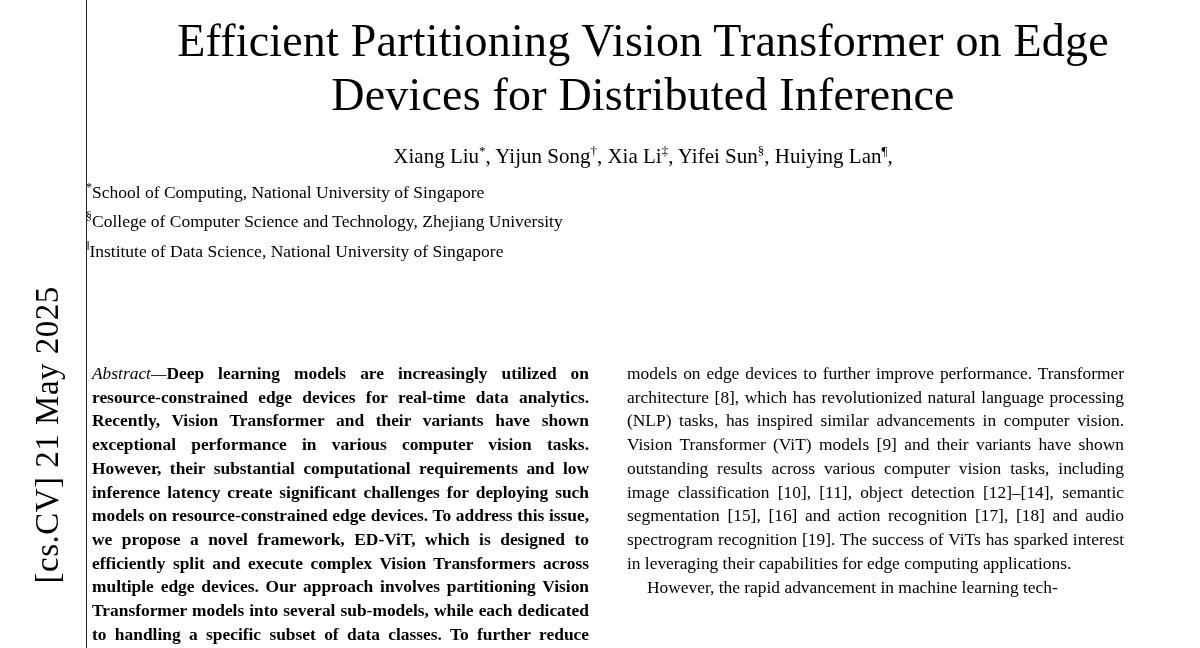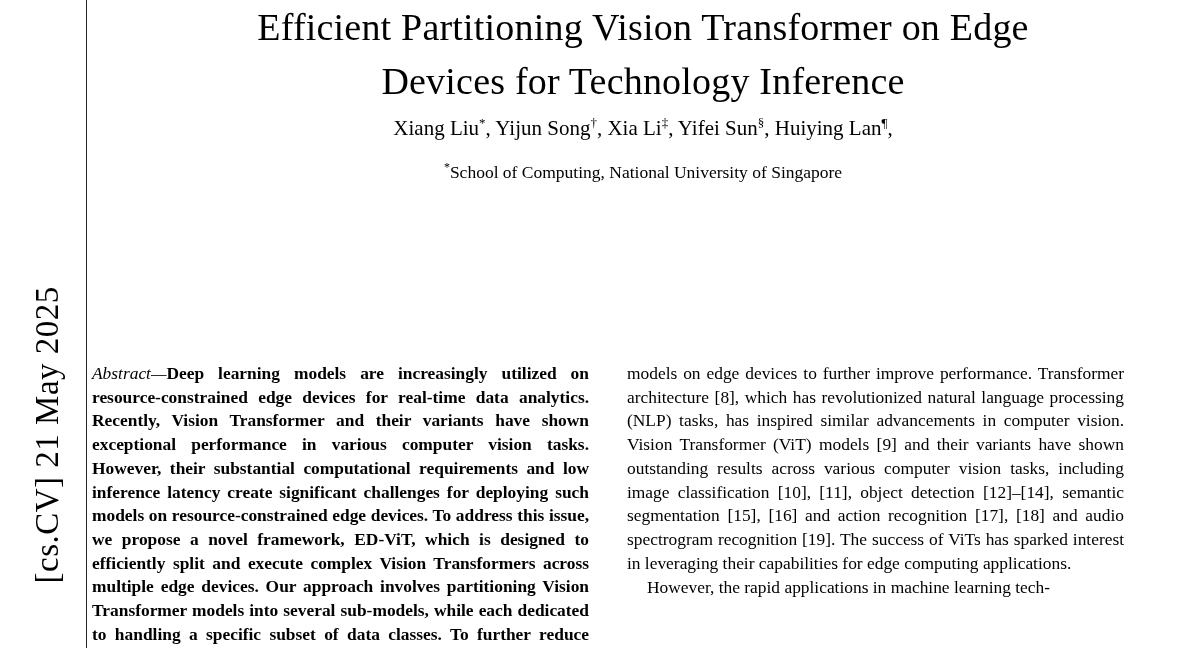--- a/index.html
+++ b/index.html
@@ -46,39 +46,38 @@
     opacity: 0.85;
   }
   .content {
     position: absolute;
     left: 86px;
     top: 0;
     width: 1114px;
     height: 648px;
   }
   .title {
-    margin: 0;
+    margin: 14px;
     padding: 0 60px;
-    font-size: 38px;
+    font-size: 46px;
     line-height: 54px;
     font-weight: normal;
     text-align: center;
     letter-spacing: 0.2px;
   }
   .title-line {
     display: block;
   }
   .authors {
     text-align: center;
     font-size: 21px;
     line-height: 29px;
   }
   .affils {
-    margin-top: 12px;
-    text-align: center;
+    margin-top: 4px;
     font-size: 17.5px;
     line-height: 24.5px;
   }
   .affil sup {
     font-size: 12px;
     vertical-align: super;
   }
   .authors sup {
     font-size: 13px;
     vertical-align: super;
@@ -121,38 +120,40 @@
 <div class="page">
 
   <div class="left-rule"></div>
 
   <div class="arxiv-stamp">[cs.CV]  21 May 2025</div>
 
   <div class="content">
 
     <h1 class="title">
       <span class="title-line">Efficient Partitioning Vision Transformer on Edge</span>
-      <span class="title-line">Devices for Technology Inference</span>
+      <span class="title-line">Devices for Distributed Inference</span>
     </h1>
 
     <div class="authors">
       <div>Xiang Liu<sup>*</sup>, Yijun Song<sup>†</sup>, Xia Li<sup>‡</sup>, Yifei Sun<sup>§</sup>, Huiying Lan<sup>¶</sup>,</div>
     </div>
 
     <div class="affils">
       <div class="affil"><sup>*</sup>School of Computing, National University of Singapore</div>
+      <div class="affil"><sup>§</sup>College of Computer Science and Technology, Zhejiang University</div>
+      <div class="affil"><sup>‖</sup>Institute of Data Science, National University of Singapore</div>
     </div>
 
     <div class="columns">
 
       <div class="col">
         <p class="abstract-body"><span class="abstract-label">Abstract—</span><span>Deep learning models are increasingly utilized on resource-constrained edge devices for real-time data analytics. Recently, Vision Transformer and their variants have shown exceptional performance in various computer vision tasks. However, their substantial computational requirements and low inference latency create significant challenges for deploying such models on resource-constrained edge devices. To address this issue, we propose a novel framework, ED-ViT, which is designed to efficiently split and execute complex Vision Transformers across multiple edge devices. Our approach involves partitioning Vision Transformer models into several sub-models, while each dedicated to handling a specific subset of data classes. To further reduce computational overhead and inference latency, we introduce a class-wise pruning technique that decreases the size of each sub-</span></p>
       </div>
 
       <div class="col">
         <p>models on edge devices to further improve performance. Transformer architecture [8], which has revolutionized natural language processing (NLP) tasks, has inspired similar advancements in computer vision. Vision Transformer (ViT) models [9] and their variants have shown outstanding results across various computer vision tasks, including image classification [10], [11], object detection [12]–[14], semantic segmentation [15], [16] and action recognition [17], [18] and audio spectrogram recognition [19]. The success of ViTs has sparked interest in leveraging their capabilities for edge computing applications.</p>
-        <p class="indent">However, the rapid applications in machine learning tech-</p>
+        <p class="indent">However, the rapid advancement in machine learning tech-</p>
       </div>
 
     </div>
 
   </div>
 </div>
 
 </body></html>

